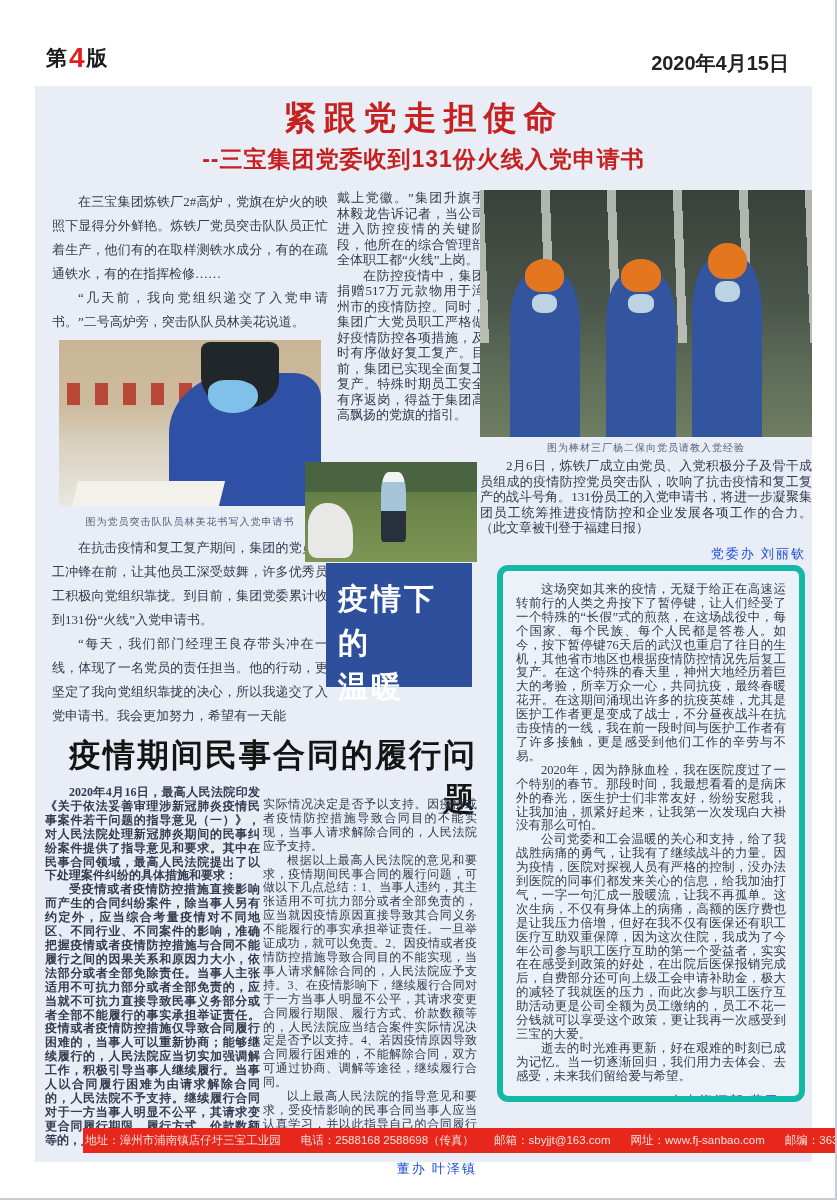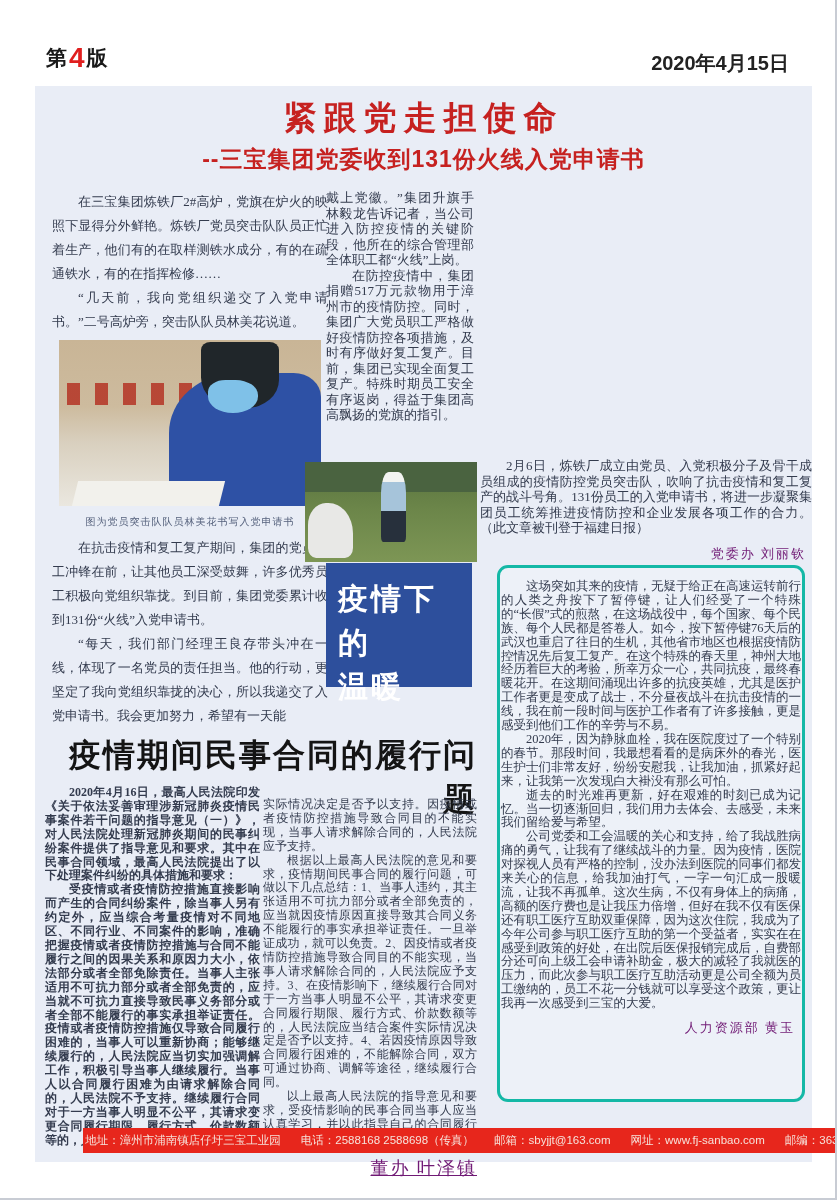--- a/index.html
+++ b/index.html
@@ -18,24 +18,24 @@
   .headline{position:absolute;left:0;top:10px;width:100%;text-align:center;
     font-family:"Liberation Sans","DejaVu Sans",sans-serif;font-weight:bold;
     font-size:33px;color:#c62120;letter-spacing:7px;}
   .subheadline{position:absolute;left:0;top:58px;width:100%;text-align:center;
     font-family:"Liberation Sans","DejaVu Sans",sans-serif;font-weight:bold;
     font-size:23px;color:#c62120;letter-spacing:1px;}
   
   .col p{margin:0;text-align:justify;text-indent:2em;}
   .col p.noindent{text-indent:0;}
   .caption{text-align:center;font-size:10px;color:#55617c;letter-spacing:1px;margin:4px 0 2px 0;}
-  .byline{text-align:right;font-size:13px;color:#701a75;letter-spacing:2px;}
+  .byline{text-align:right;font-size:13px;color:#1d4ed8;letter-spacing:2px;}
   
   .col1{position:absolute;left:17px;top:104px;width:276px;font-size:13px;line-height:24px;}
-  .col2{position:absolute;left:291px;top:104px;width:148px;font-size:13px;line-height:15.5px;}
+  .col2{position:absolute;left:302px;top:104px;width:148px;font-size:13px;line-height:15.5px;}
   .photo3wrap{position:absolute;left:445px;top:104px;width:332px;}
   .closing{position:absolute;left:445px;top:372px;width:332px;font-size:13px;line-height:15.5px;}
   .closing .byline{margin-top:10px;padding-right:6px;}
   .photo2wrap{position:absolute;left:270px;top:356px;width:172px;margin-top:20px;}
   
   .photo{position:relative;overflow:hidden;}
   .photo div{position:absolute;}
   .photo1{width:262px;height:166px;margin:6px auto 2px auto;
     background:linear-gradient(180deg,#c9b596 0%,#cdbb9e 40%,#d9d0bf 62%,#eae7df 100%);}
   .ph1-chars{top:26%;left:3%;width:72%;height:13%;
@@ -54,31 +54,31 @@
     background:repeating-linear-gradient(88deg,rgba(226,229,223,.7) 0 9px,rgba(0,0,0,0) 9px 66px);}
   .ph3-worker{bottom:0;height:66%;width:21%;background:#33549f;border-radius:30% 30% 0 0;}
   .ph3-worker::before{content:"";position:absolute;top:-9%;left:22%;width:56%;height:20%;background:#e4761f;border-radius:50% 50% 42% 42%;}
   .ph3-worker::after{content:"";position:absolute;top:12%;left:32%;width:36%;height:12%;background:#bcd3e4;border-radius:40%;}
   .ph3-w1{left:9%;}.ph3-w2{left:38%;}.ph3-w3{left:64%;height:72%;}
   
   .warmbox{position:absolute;left:291px;top:477px;width:146px;height:124px;background:#2d4f9c;
     color:#ffffff;font-family:"Liberation Sans","DejaVu Sans",sans-serif;font-weight:bold;
     font-size:30px;line-height:44px;letter-spacing:3px;padding:14px 17px 0 12px;box-sizing:border-box;}
   .roundbox{position:absolute;left:462px;top:479px;width:308px;height:537px;box-sizing:border-box;
-    border:3px solid #14b8a6;border-radius:11px;background:#edf1f8;padding:12px 1px;overflow:hidden;
+    border:6px solid #14b8a6;border-radius:11px;background:#edf1f8;padding:12px 13px;overflow:hidden;
     font-size:12.5px;line-height:13.9px;}
   .roundbox p{margin:0;text-align:justify;text-indent:2em;}
   .roundbox .byline{margin-top:10px;padding-right:6px;}
   
   .a2title{position:absolute;left:10px;top:648px;width:432px;text-align:right;
     font-family:"Liberation Sans","DejaVu Sans",sans-serif;font-weight:bold;font-size:32px;
     color:#141414;letter-spacing:2px;}
   .a2col1{position:absolute;left:10px;top:700px;width:215px;font-size:12px;line-height:13.9px;font-weight:bold;}
   .a2col2{position:absolute;left:228px;top:700px;width:214px;font-size:12px;line-height:13.9px;margin-top:12px;}
-  .a2col2 .byline{margin-top:16px;font-size:18px;text-decoration:underline;}
+  .a2col2 .byline{margin-top:16px;font-size:13px;}
   
   .footerbar{position:absolute;left:0;top:1042px;width:777px;height:25px;background:#e7261c;
     display:flex;align-items:center;justify-content:center;gap:20px;
     font-family:"Liberation Sans","DejaVu Sans",sans-serif;font-size:11.5px;color:#f6e2da;margin-left:48px;}
   .footerbar span{white-space:nowrap;}
 </style>
 </head>
 <body>
 
 <div id="page">
@@ -104,20 +104,29 @@
       <div class="caption">图为党员突击队队员林美花书写入党申请书</div>
       <p>在抗击疫情和复工复产期间，集团的党员员工冲锋在前，让其他员工深受鼓舞，许多优秀员工积极向党组织靠拢。到目前，集团党委累计收到131份“火线”入党申请书。</p>
       <p>“每天，我们部门经理王良存带头冲在一线，体现了一名党员的责任担当。他的行动，更坚定了我向党组织靠拢的决心，所以我递交了入党申请书。我会更加努力，希望有一天能</p>
     </div>
 
     <div class="col col2">
       <p class="noindent">戴上党徽。”集团升旗手林毅龙告诉记者，当公司进入防控疫情的关键阶段，他所在的综合管理部全体职工都“火线”上岗。</p>
       <p>在防控疫情中，集团捐赠517万元款物用于漳州市的疫情防控。同时，集团广大党员职工严格做好疫情防控各项措施，及时有序做好复工复产。目前，集团已实现全面复工复产。特殊时期员工安全有序返岗，得益于集团高高飘扬的党旗的指引。</p>
     </div>
 
+    <div class="photo3wrap">
+      <div class="photo photo3">
+        <div class="ph3-trunks"></div>
+        <div class="ph3-worker ph3-w1"></div>
+        <div class="ph3-worker ph3-w2"></div>
+        <div class="ph3-worker ph3-w3"></div>
+      </div>
+      <div class="caption">图为棒材三厂杨二保向党员请教入党经验</div>
+    </div>
 
     <div class="col closing">
       <p>2月6日，炼铁厂成立由党员、入党积极分子及骨干成员组成的疫情防控党员突击队，吹响了抗击疫情和复工复产的战斗号角。131份员工的入党申请书，将进一步凝聚集团员工统筹推进疫情防控和企业发展各项工作的合力。（此文章被刊登于福建日报）</p>
       <div class="byline">党委办 刘丽钦</div>
     </div>
 
     <div class="photo2wrap">
       <div class="photo photo2">
         <div class="ph2-trees"></div>
         <div class="ph2-scooter"></div>
@@ -127,22 +136,22 @@
     </div>
 
     <div class="warmbox">
       <div>疫情下的</div>
       <div>温暖</div>
     </div>
 
     <div class="roundbox">
       <p>这场突如其来的疫情，无疑于给正在高速运转前行的人类之舟按下了暂停键，让人们经受了一个特殊的“长假”式的煎熬，在这场战役中，每个国家、每个民族、每个人民都是答卷人。如今，按下暂停键76天后的武汉也重启了往日的生机，其他省市地区也根据疫情防控情况先后复工复产。在这个特殊的春天里，神州大地经历着巨大的考验，所幸万众一心，共同抗疫，最终春暖花开。在这期间涌现出许多的抗疫英雄，尤其是医护工作者更是变成了战士，不分昼夜战斗在抗击疫情的一线，我在前一段时间与医护工作者有了许多接触，更是感受到他们工作的辛劳与不易。</p>
       <p>2020年，因为静脉血栓，我在医院度过了一个特别的春节。那段时间，我最想看看的是病床外的春光，医生护士们非常友好，纷纷安慰我，让我加油，抓紧好起来，让我第一次发现白大褂没有那么可怕。</p>
+      <p>公司党委和工会温暖的关心和支持，给了我战胜病痛的勇气，让我有了继续战斗的力量。因为疫情，医院对探视人员有严格的控制，没办法到医院的同事们都发来关心的信息，给我加油打气，一字一句汇成一股暖流，让我不再孤单。这次生病，不仅有身体上的病痛，高额的医疗费也是让我压力倍增，但好在我不仅有医保还有职工医疗互助双重保障，因为这次住院，我成为了今年公司参与职工医疗互助的第一个受益者，实实在在感受到政策的好处，在出院后医保报销完成后，自费部分还可向上级工会申请补助金，极大的减轻了我就医的压力，而此次参与职工医疗互助活动更是公司全额为员工缴纳的，员工不花一分钱就可以享受这个政策，更让我再一次感受到三宝的大爱。</p>
       <p>逝去的时光难再更新，好在艰难的时刻已成为记忆。当一切逐渐回归，我们用力去体会、去感受，未来我们留给爱与希望。</p>
-      <p>公司党委和工会温暖的关心和支持，给了我战胜病痛的勇气，让我有了继续战斗的力量。因为疫情，医院对探视人员有严格的控制，没办法到医院的同事们都发来关心的信息，给我加油打气，一字一句汇成一股暖流，让我不再孤单。这次生病，不仅有身体上的病痛，高额的医疗费也是让我压力倍增，但好在我不仅有医保还有职工医疗互助双重保障，因为这次住院，我成为了今年公司参与职工医疗互助的第一个受益者，实实在在感受到政策的好处，在出院后医保报销完成后，自费部分还可向上级工会申请补助金，极大的减轻了我就医的压力，而此次参与职工医疗互助活动更是公司全额为员工缴纳的，员工不花一分钱就可以享受这个政策，更让我再一次感受到三宝的大爱。</p>
       <div class="byline">人力资源部 黄玉</div>
     </div>
 
     <div class="a2title">疫情期间民事合同的履行问题</div>
     <div class="col a2col1">
       <p>2020年4月16日，最高人民法院印发《关于依法妥善审理涉新冠肺炎疫情民事案件若干问题的指导意见（一）》，对人民法院处理新冠肺炎期间的民事纠纷案件提供了指导意见和要求。其中在民事合同领域，最高人民法院提出了以下处理案件纠纷的具体措施和要求：</p>
       <p>受疫情或者疫情防控措施直接影响而产生的合同纠纷案件，除当事人另有约定外，应当综合考量疫情对不同地区、不同行业、不同案件的影响，准确把握疫情或者疫情防控措施与合同不能履行之间的因果关系和原因力大小，依法部分或者全部免除责任。当事人主张适用不可抗力部分或者全部免责的，应当就不可抗力直接导致民事义务部分或者全部不能履行的事实承担举证责任。疫情或者疫情防控措施仅导致合同履行困难的，当事人可以重新协商；能够继续履行的，人民法院应当切实加强调解工作，积极引导当事人继续履行。当事人以合同履行困难为由请求解除合同的，人民法院不予支持。继续履行合同对于一方当事人明显不公平，其请求变更合同履行期限、履行方式、价款数额等的，人民法院应当结合案件</p>
     </div>
     <div class="col a2col2">
       <p class="noindent">实际情况决定是否予以支持。因疫情或者疫情防控措施导致合同目的不能实现，当事人请求解除合同的，人民法院应予支持。</p>

